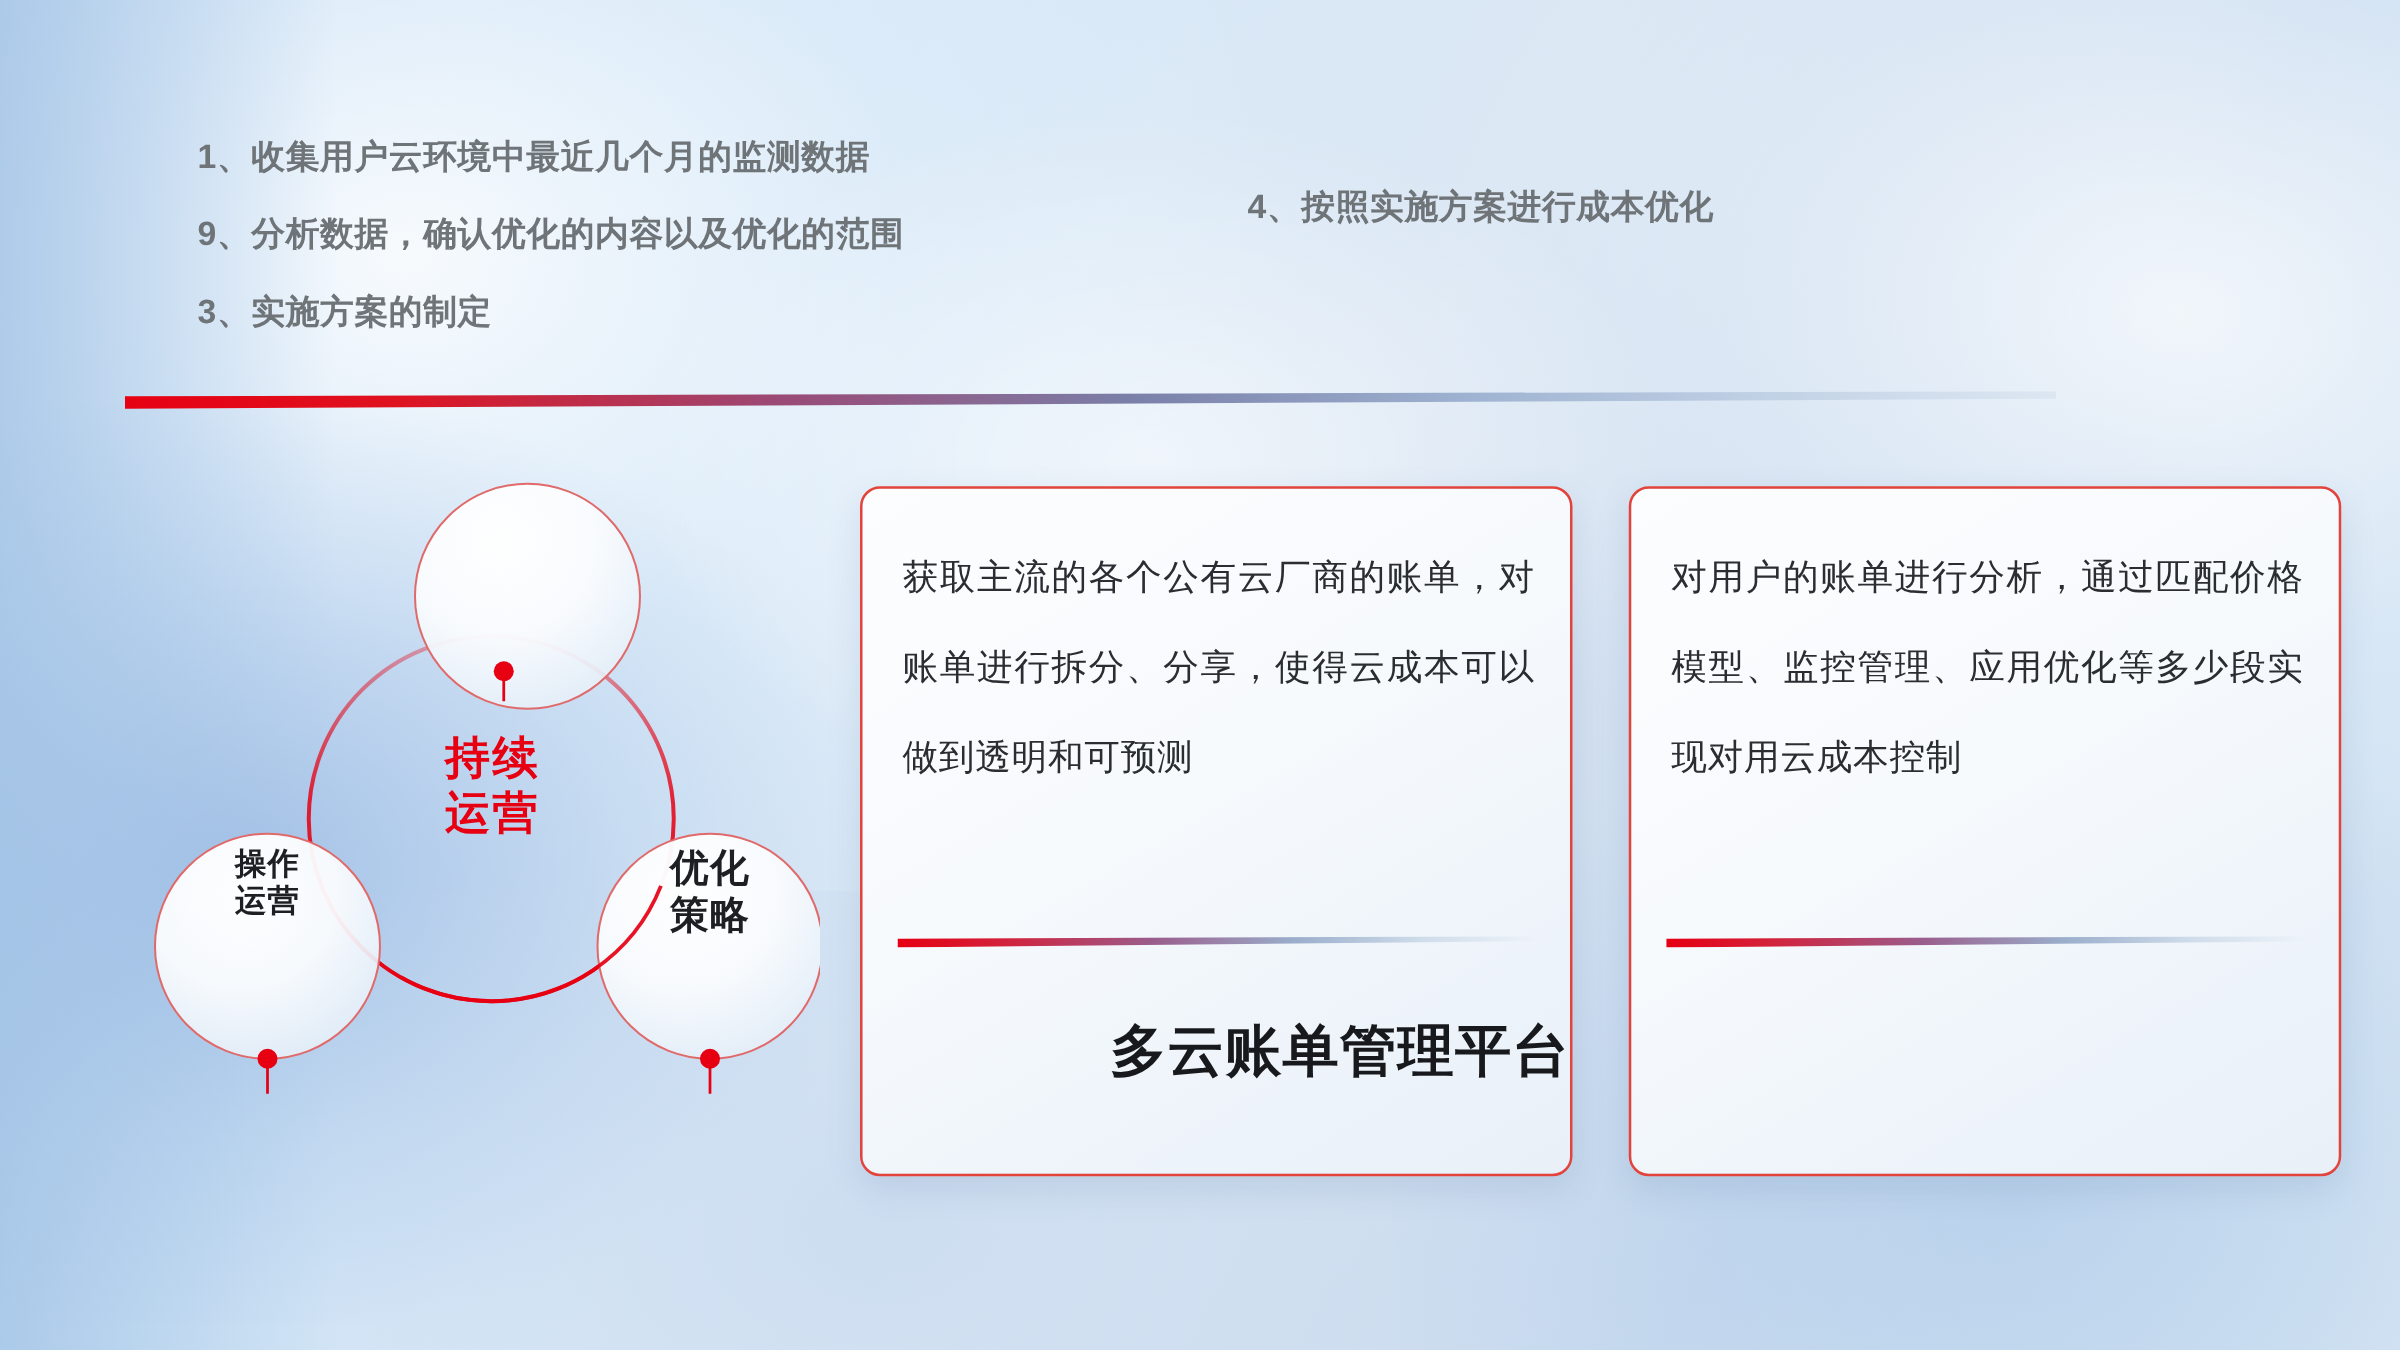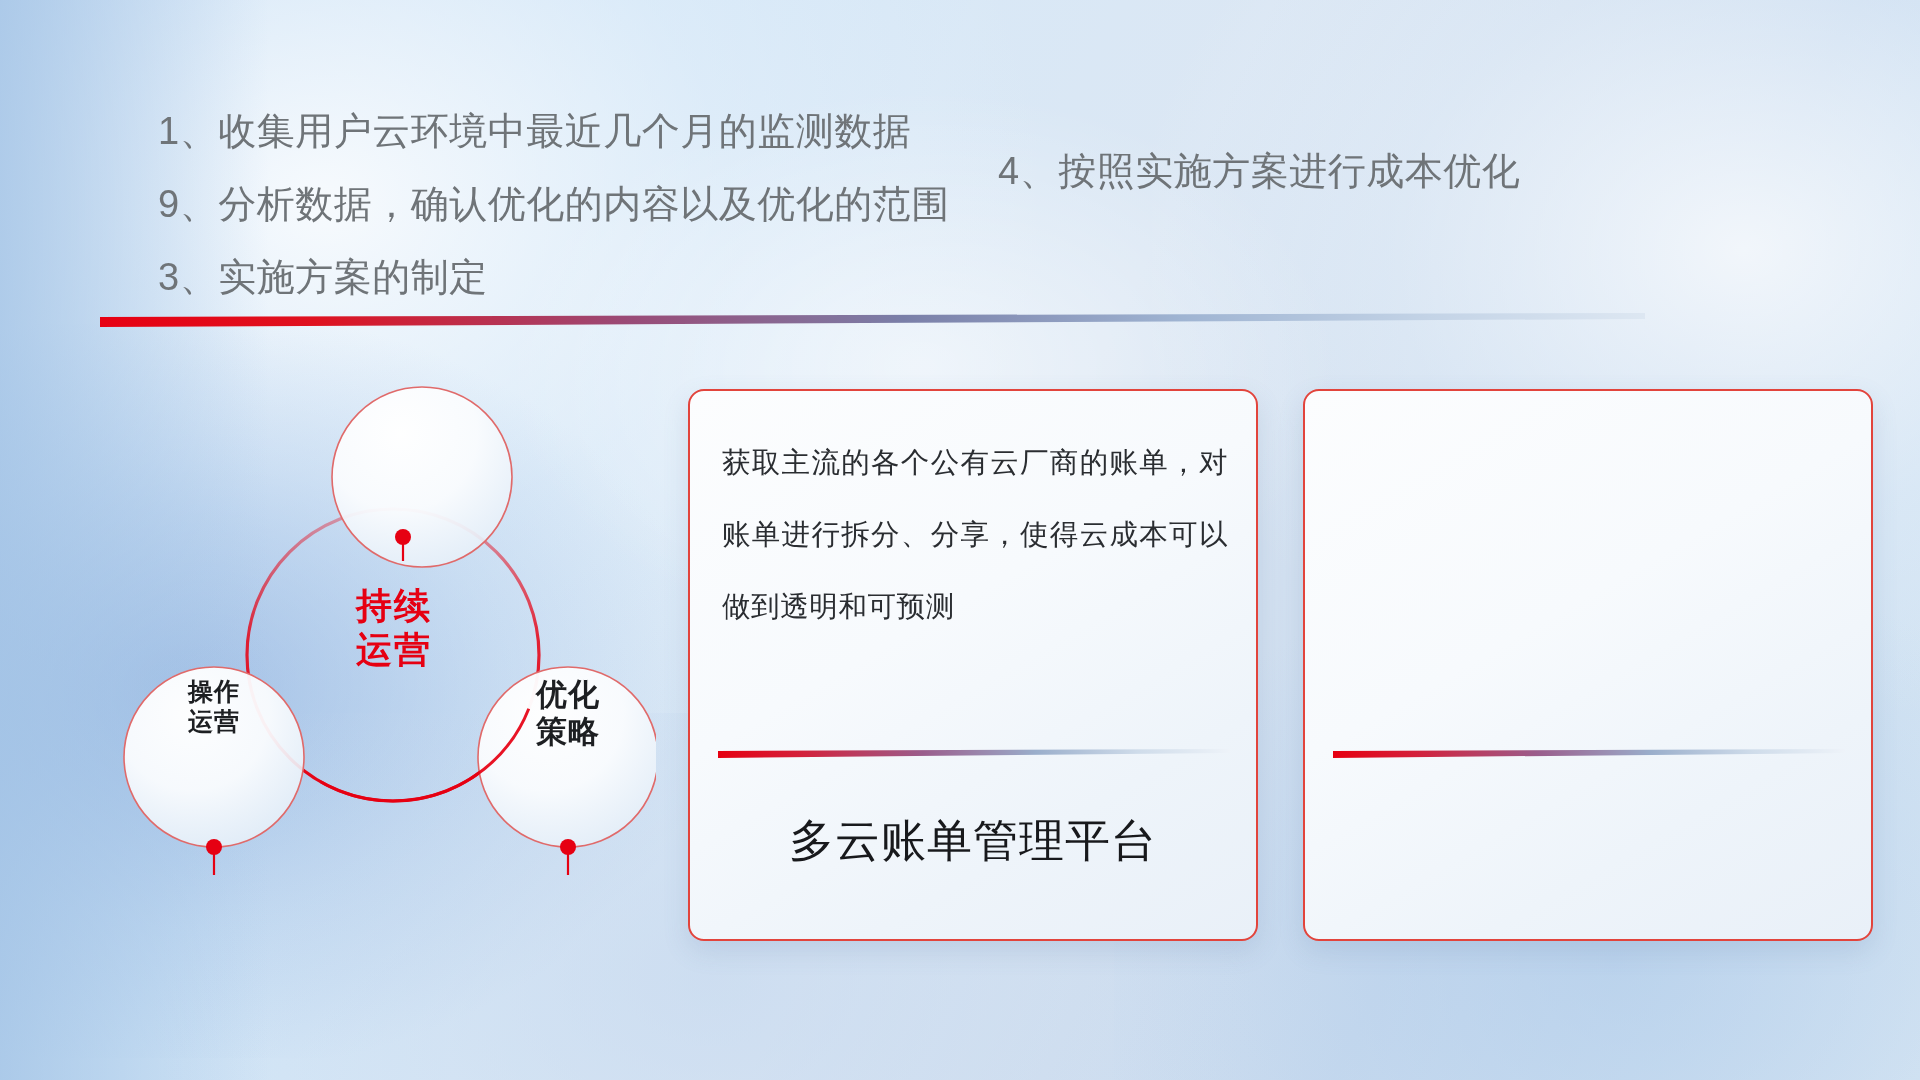--- a/index.html
+++ b/index.html
@@ -55,26 +55,26 @@
     background:linear-gradient(90deg, rgba(161,194,229,.75) 0%, rgba(161,194,229,0) 100%);
   }
 
   
   #steps { position:absolute; left:0; top:0; width:1920px; }
   .step-col { position:absolute; }
   .step-col.left  { left:158px; top:112px; }
   .step-col.right { left:998px; top:152px; }
   .step-line{
     color:#6f7478;
-    font-size:38px;
+    font-size:27px;
     line-height:1;
     letter-spacing:.5px;
     white-space:nowrap;
     margin-bottom:35px;
-    font-weight:400;
+    font-weight:700;
   }
   .step-col.right .step-line{ margin-bottom:36px; }
 
   
   #divider{
     position:absolute; left:100px; top:313px; width:1545px; height:16px;
   }
   #divider svg{ display:block; width:100%; height:100%; }
 
   
@@ -127,23 +127,23 @@
     text-align-last:left;
   }
   .card-rule{
     position:absolute;
     left:28px; top:358px; width:512px; height:9px;
   }
   .card-rule svg{ display:block; width:100%; height:100%; }
   .card-title{
     position:absolute;
     left:0; right:0; top:420px;
-    text-align:center;
+    text-align:right;
     color:#18191c;
-    font-weight:400;
+    font-weight:700;
     font-size:45px;
     letter-spacing:1px;
   }
 </style>
 </head>
 <body>
 
 <div id="bg">
   <div class="bg-base"></div>
   <div class="bg-glow-a"></div>
@@ -243,20 +243,21 @@
           <stop offset="100%" stop-color="#eef3f9"></stop>
         </linearGradient>
       </defs>
       <polygon points="0,2 512,0 512,4 0,9" fill="url(#ruleGrad1)"></polygon>
     </svg>
   </div>
   <div class="card-title">多云账单管理平台</div>
 </div>
 
 <div class="card" id="card-2">
+  <div class="card-body">对用户的账单进行分析，通过匹配价格模型、监控管理、应用优化等多少段实现对用云成本控制</div>
   <div class="card-rule">
     <svg viewBox="0 0 512 9" preserveAspectRatio="none">
       <defs>
         <linearGradient id="ruleGrad2" x1="0" y1="0" x2="1" y2="0">
           <stop offset="0%" stop-color="#e60012"></stop>
           <stop offset="16%" stop-color="#d4203a"></stop>
           <stop offset="40%" stop-color="#9a5d8c"></stop>
           <stop offset="62%" stop-color="#9aaecb"></stop>
           <stop offset="82%" stop-color="#cfdcea"></stop>
           <stop offset="100%" stop-color="#eef3f9"></stop>

